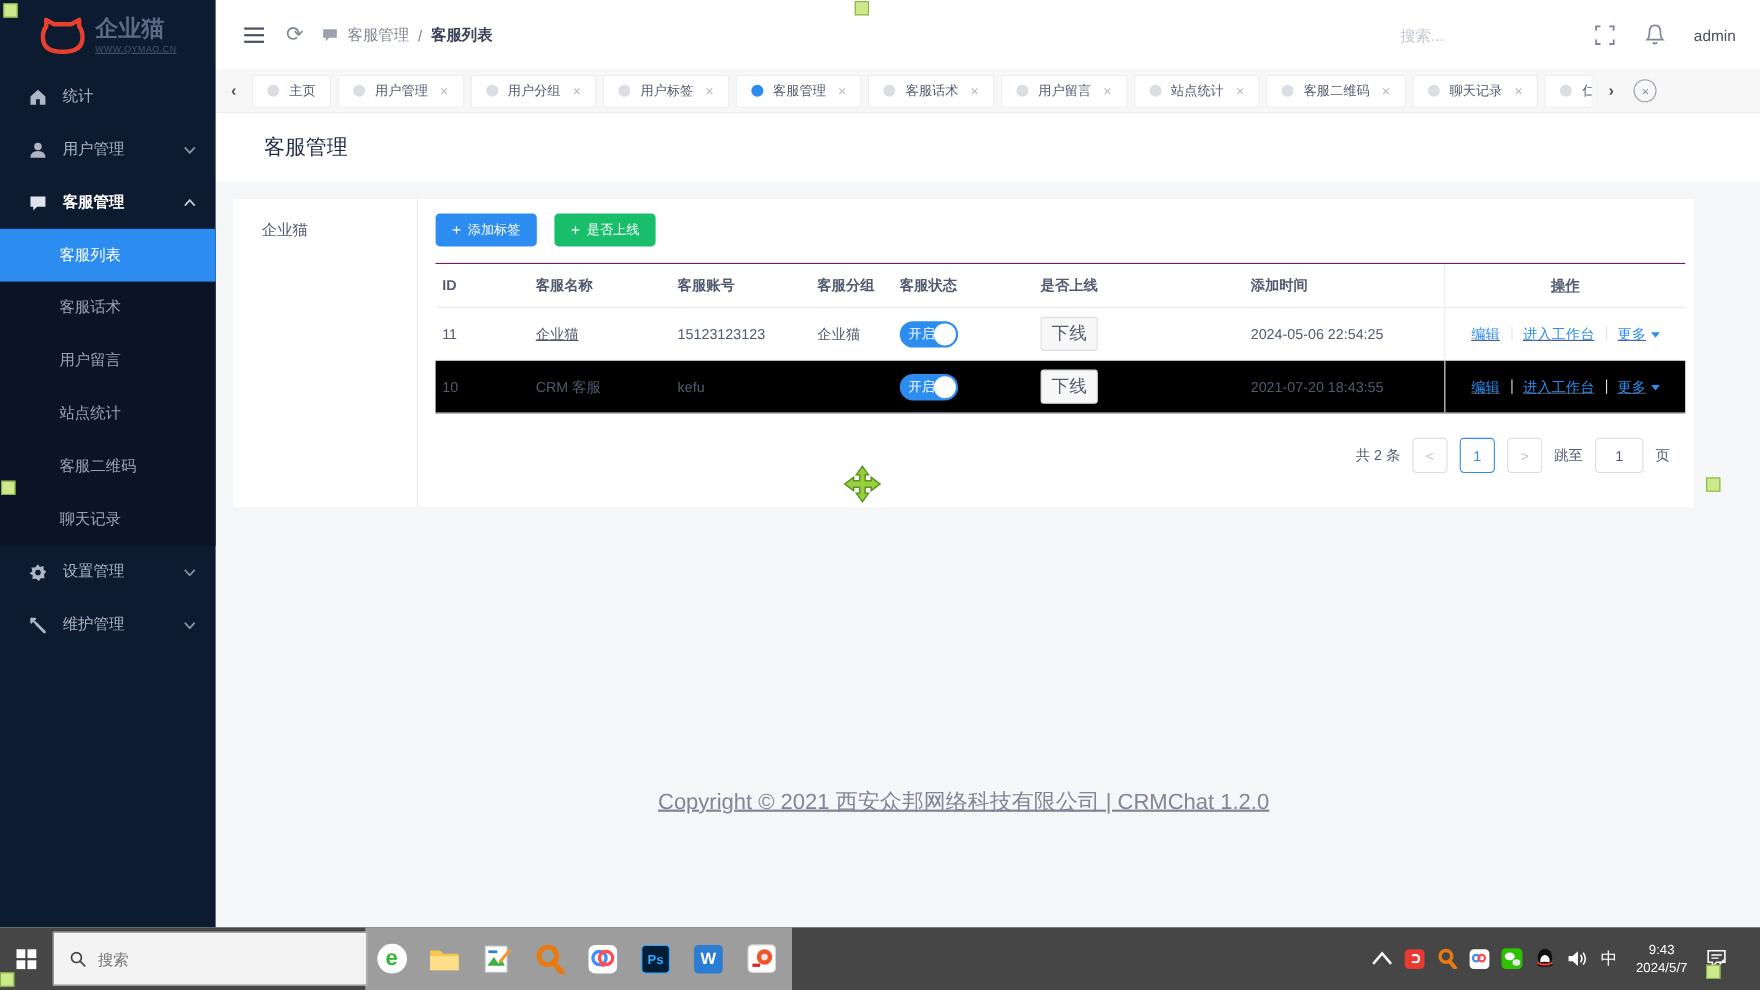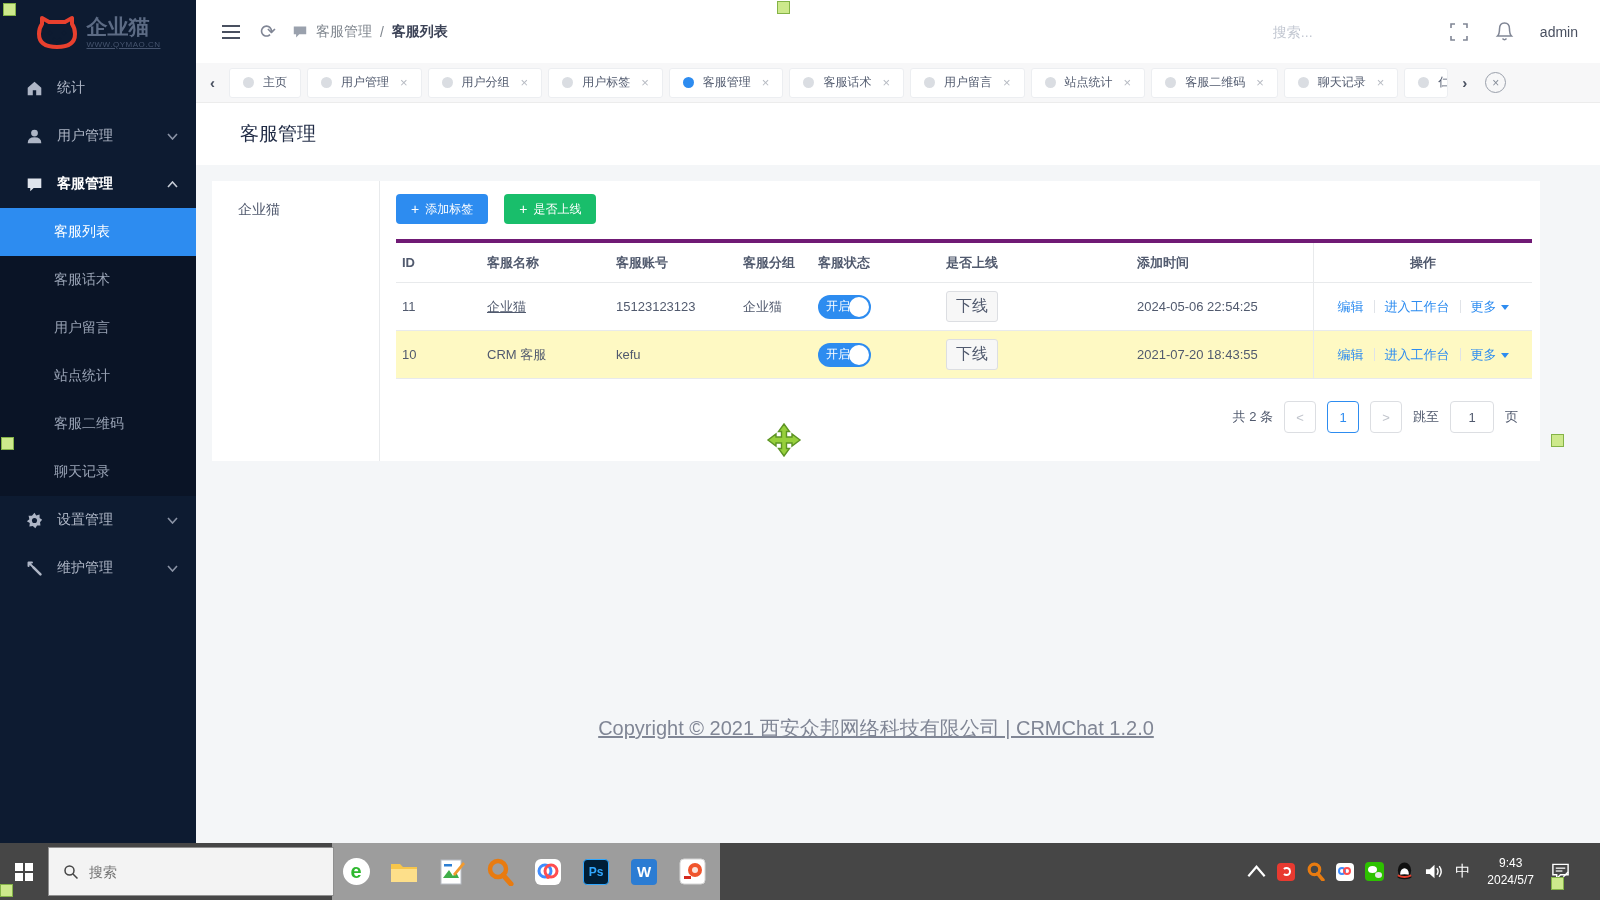--- a/index.html
+++ b/index.html
@@ -44,29 +44,29 @@
   .titleband{height:62px;background:#fff;display:flex;align-items:center;padding-left:44px;}
   .page-title{font-size:19px;color:#1f2a44;}
 
   .card{margin:16px 0 0 16px;width:1328px;height:280px;background:#fff;display:flex;}
   .groups{width:168px;border-right:1px solid #e8eaec;padding-top:6px;}
   .group-item{height:46px;display:flex;align-items:center;padding-left:26px;font-size:14px;color:#515a6e;cursor:pointer;}
   .workarea{flex:1;padding:13px 0 0 16px;position:relative;}
   .btnrow{display:flex;gap:16px;}
   .btn{height:30px;border:none;border-radius:4px;color:#fff;font-size:12px;display:inline-flex;align-items:center;gap:6px;padding:0 15px;cursor:pointer;}
   .btn .plus{font-size:14px;}
-  .tbl{margin-top:15px;border-top:4px solid #701a75;width:1136px;}
+  .tbl{margin-top:15px;border-top:1px solid #701a75;width:1136px;}
   .trow{display:grid;grid-template-columns:85px 129px 127px 75px 128px 191px 182px 219px;align-items:center;border-bottom:1px solid #e8eaec;}
   .trow.head{height:40px;border-bottom:1px solid #e8eaec;}
   .trow.body{height:48px;}
-  .trow.hl{background:#fef9c3;}
+  .trow.hl{background:#000000;}
   .hcell{font-size:13px;color:#515a6e;font-weight:bold;padding-left:6px;}
   .cell{font-size:13px;color:#515a6e;padding-left:6px;}
   .cell .uline{text-decoration:underline;cursor:pointer;}
-  .opcell{height:100%;display:flex;align-items:center;justify-content:center;border-left:1px solid #e8eaec;padding-left:0;}
+  .opcell{height:100%;display:flex;align-items:center;justify-content:center;border-left:1px solid #e8eaec;padding-left:0;text-decoration:underline;}
   .toggle{width:53px;height:24px;border-radius:12px;background:#2d8cf0;position:relative;color:#fff;font-size:12px;display:inline-flex;align-items:center;padding-left:8px;cursor:pointer;}
   .knob{position:absolute;right:2px;top:2px;width:20px;height:20px;border-radius:50%;background:#fff;}
   .badge{display:inline-block;padding:4px 9px;background:#f7f7f7;border:1px solid #dcdee2;border-radius:3px;font-size:16px;color:#515a6e;}
   .acts{display:flex;align-items:center;gap:10px;}
   .acts a{color:#2d8cf0;font-size:13px;text-decoration:none;cursor:pointer;white-space:nowrap;}
   .sep{width:1px;height:13px;background:#e0e3e8;}
   .caret{display:inline-block;width:0;height:0;border-left:4px solid transparent;border-right:4px solid transparent;border-top:5px solid #2d8cf0;margin-left:4px;vertical-align:middle;}
   .pagerow{display:flex;justify-content:flex-end;align-items:center;gap:11px;padding:22px 14px 0 0;font-size:13px;color:#515a6e;width:1136px;}
   .pbtn{width:32px;height:32px;border:1px solid #dcdee2;border-radius:4px;background:#fff;display:flex;align-items:center;justify-content:center;color:#c0c4cc;font-size:13px;cursor:pointer;}
   .pbtn.cur{border-color:#2d8cf0;color:#2d8cf0;}

